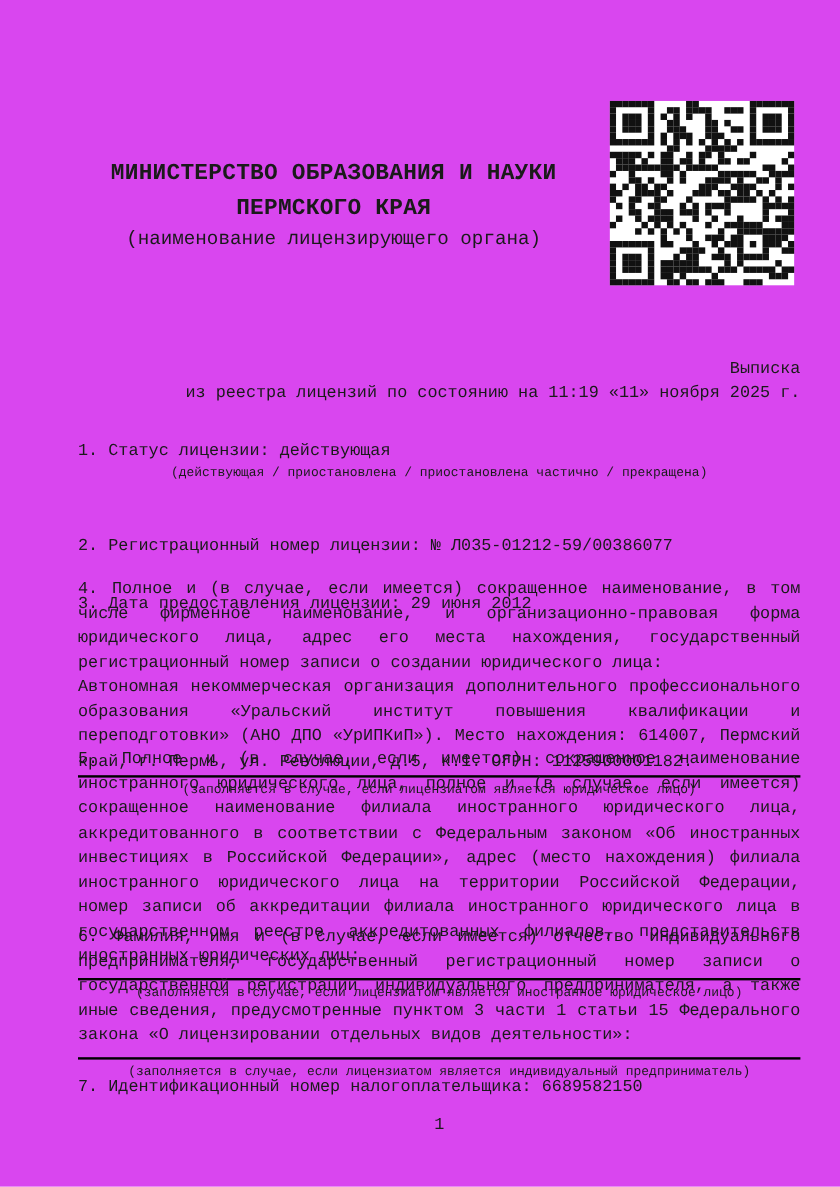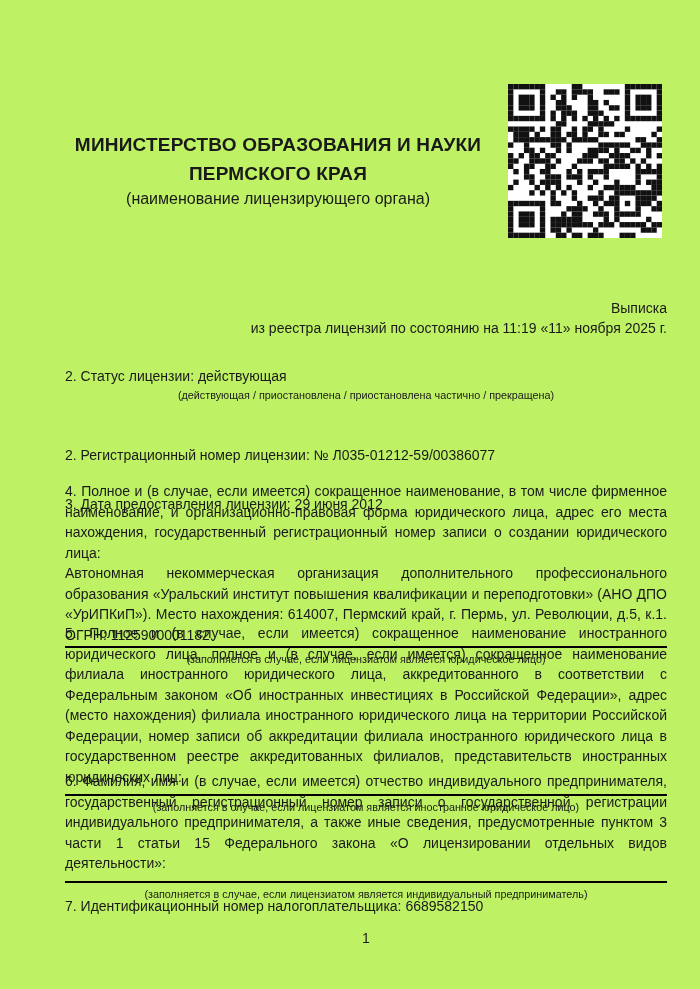--- a/index.html
+++ b/index.html
@@ -1,21 +1,21 @@
 <!DOCTYPE html>
 <html lang="ru"><head>
 <meta charset="utf-8">
 <style>
   html,body{margin:0;padding:0;background:#ffffff;}
   .page{
     position:relative;
     width:700px;height:989px;
-    background:#bef264;
+    background:#d946ef;
     color:#1a1a1a;
-    font-family:Liberation Sans, sans-serif;
+    font-family:Liberation Mono, monospace;
     overflow:hidden;
   }
   
   .header{position:absolute;left:58px;top:130px;width:440px;text-align:center;}
   .header .ministry-line{font-weight:700;font-size:19px;line-height:29px;letter-spacing:.2px;}
   .header .ministry-caption{font-size:16px;line-height:14px;margin-top:4px;}
   
   .qr{position:absolute;left:508px;top:84px;width:154px;height:154px;}
   .qr svg{display:block;width:154px;height:154px;}
   
@@ -473,21 +473,21 @@
     <div class="ministry-line">ПЕРМСКОГО КРАЯ</div>
     <div class="ministry-caption">(наименование лицензирующего органа)</div>
   </div>
 
   <div class="doc-title">
     <div>Выписка</div>
     <div>из реестра лицензий по состоянию на 11:19 «11» ноября 2025 г.</div>
   </div>
 
   <div class="sec s1">
-    <div>2. Статус лицензии: действующая</div>
+    <div>1. Статус лицензии: действующая</div>
     <div class="caption">(действующая / приостановлена / приостановлена частично / прекращена)</div>
   </div>
 
   <div class="sec s2">
     <div>2. Регистрационный номер лицензии: № Л035-01212-59/00386077</div>
   </div>
 
   <div class="sec s3">
     <div>3. Дата предоставления лицензии: 29 июня 2012</div>
   </div>

